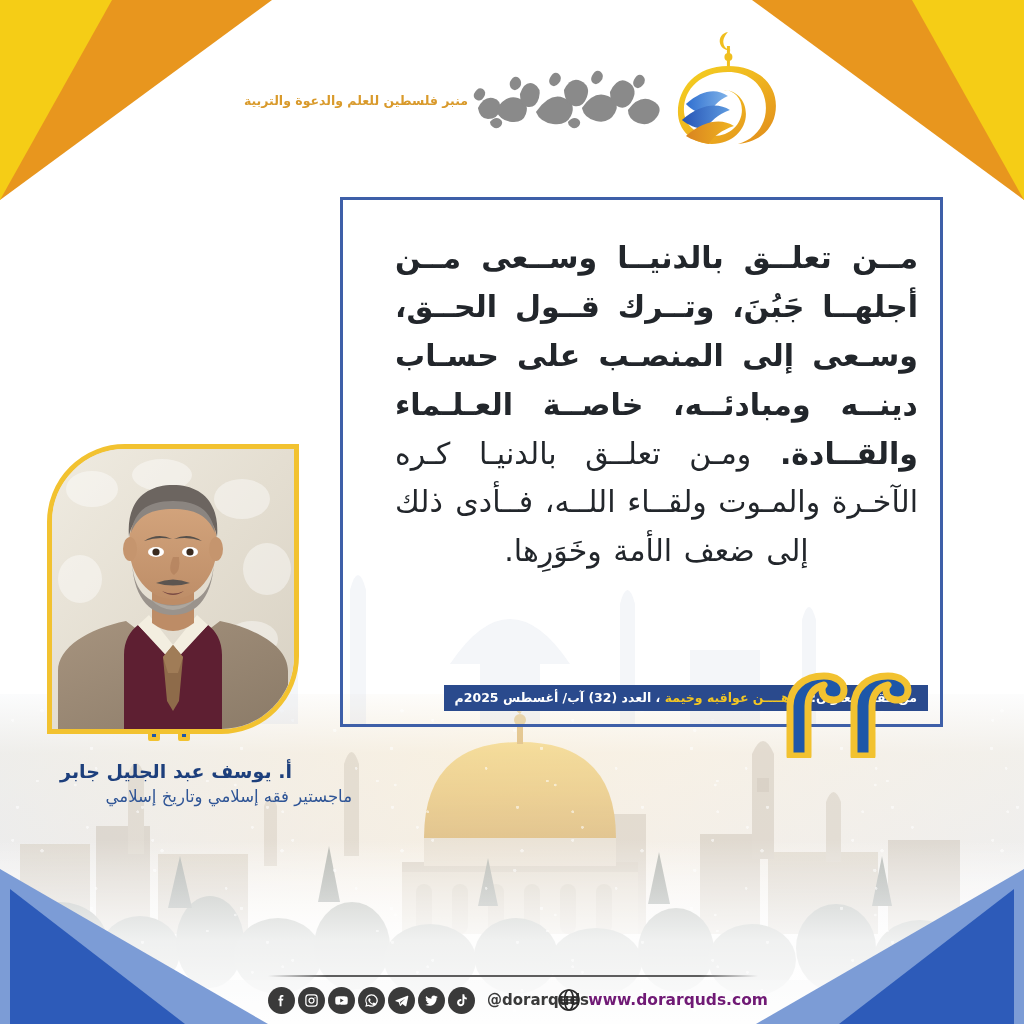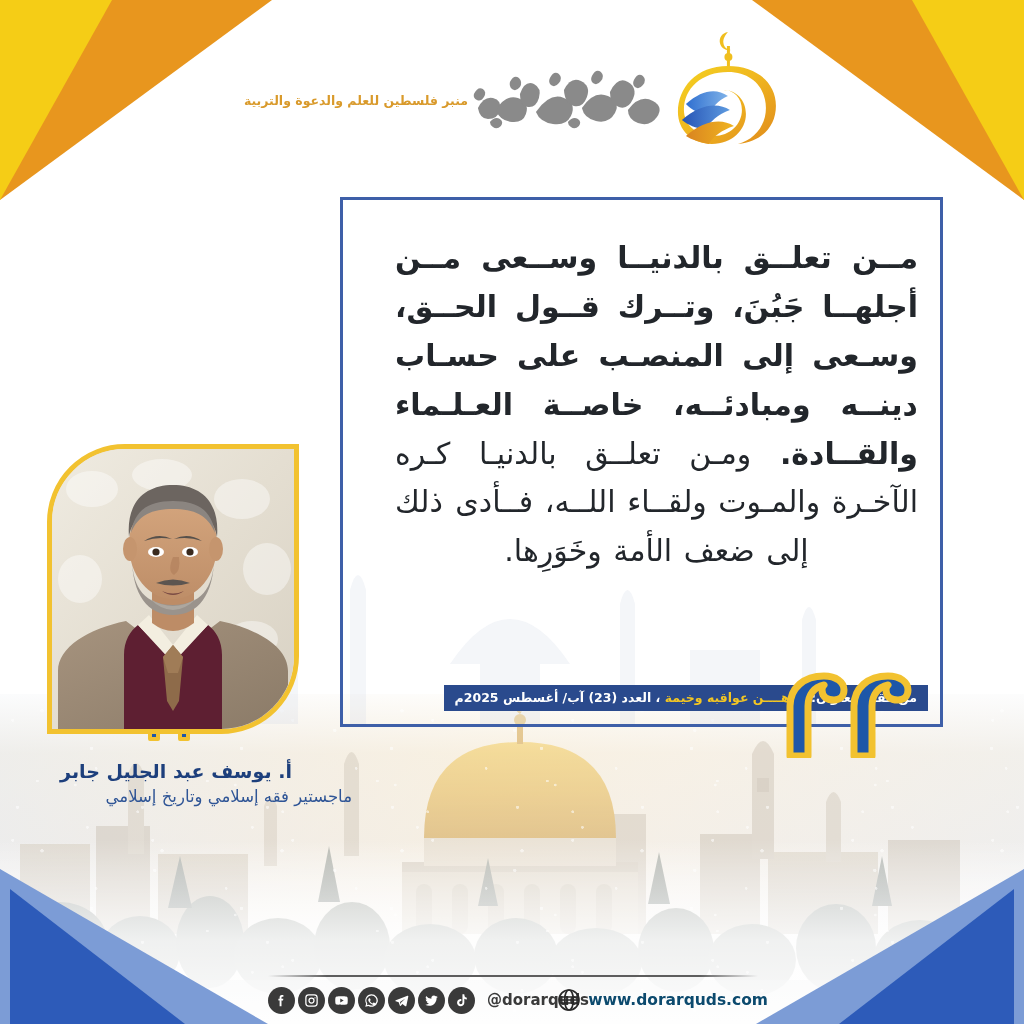--- a/index.html
+++ b/index.html
@@ -161,21 +161,21 @@
   .s-icon svg { width:15px; height:15px; fill:#fff; }
   .handle {
     font-size:15px; font-weight:700; color:#3A3A3A;
     margin-left:9px; white-space:nowrap; direction:ltr;
   }
   .web {
     position:absolute; right:0; top:0; height:36px;
     display:flex; align-items:center; gap:7px; direction:ltr;
   }
   .globe { width:24px; height:24px; }
-  .web-url { font-size:15.5px; font-weight:700; color:#0c4a6e; white-space:nowrap; }
+  .web-url { font-size:15.5px; font-weight:700; color:#701a75; white-space:nowrap; }
 </style>
 </head>
 <body>
 
 <div id="card">
 
   <div class="city-wrap">
     <div class="sky"></div>
     <svg class="city-svg" viewBox="0 0 1024 330" preserveAspectRatio="none">
       <defs>
@@ -355,21 +355,21 @@
       <span>مــن تعلــق بالدنيــا وســعى مــن</span>
       <span>أجلهــا جَبُنَ، وتــرك قــول الحــق،</span>
       <span>وسـعى إلى المنصـب على حسـاب</span>
       <span>دينــه ومبادئــه، خاصــة العـلـماء</span>
       <span>والقــادة.</span><span class="light"> ومـن تعلــق بالدنيـا كـره</span>
       <span class="light">الآخـرة والمـوت ولقــاء اللــه، فــأدى</span>
       <span class="light">ذلك إلى ضعف الأمة وخَوَرِها.</span>
     </div>
 
     <div class="source-bar">
-      <span>من مقالة بعنوان: </span><span class="hl">الوهــــن عواقبه وخيمة</span><span> ، العدد (23) آب/ أغسطس 2025م</span>
+      <span>من مقالة بعنوان: </span><span class="hl">الوهــــن عواقبه وخيمة</span><span> ، العدد (32) آب/ أغسطس 2025م</span>
     </div>
   </div>
 
   <svg class="big-quote" viewBox="0 0 128 86">
     <path d="M6 84 V34 C6 16 20 4 40 4 C52 4 60 10 60 18 C60 24 56 28 50 28
              C42 28 38 24 38 18 C38 16 39 14 40 13 C30 15 24 23 24 34 V84 Z" fill="#1E57A8" stroke="#F2C230" stroke-width="7" stroke-linejoin="round"></path>
     <path d="M70 84 V34 C70 16 84 4 104 4 C116 4 124 10 124 18 C124 24 120 28 114 28
              C106 28 102 24 102 18 C102 16 103 14 104 13 C94 15 88 23 88 34 V84 Z" fill="#1E57A8" stroke="#F2C230" stroke-width="7" stroke-linejoin="round"></path>
   </svg>
 

